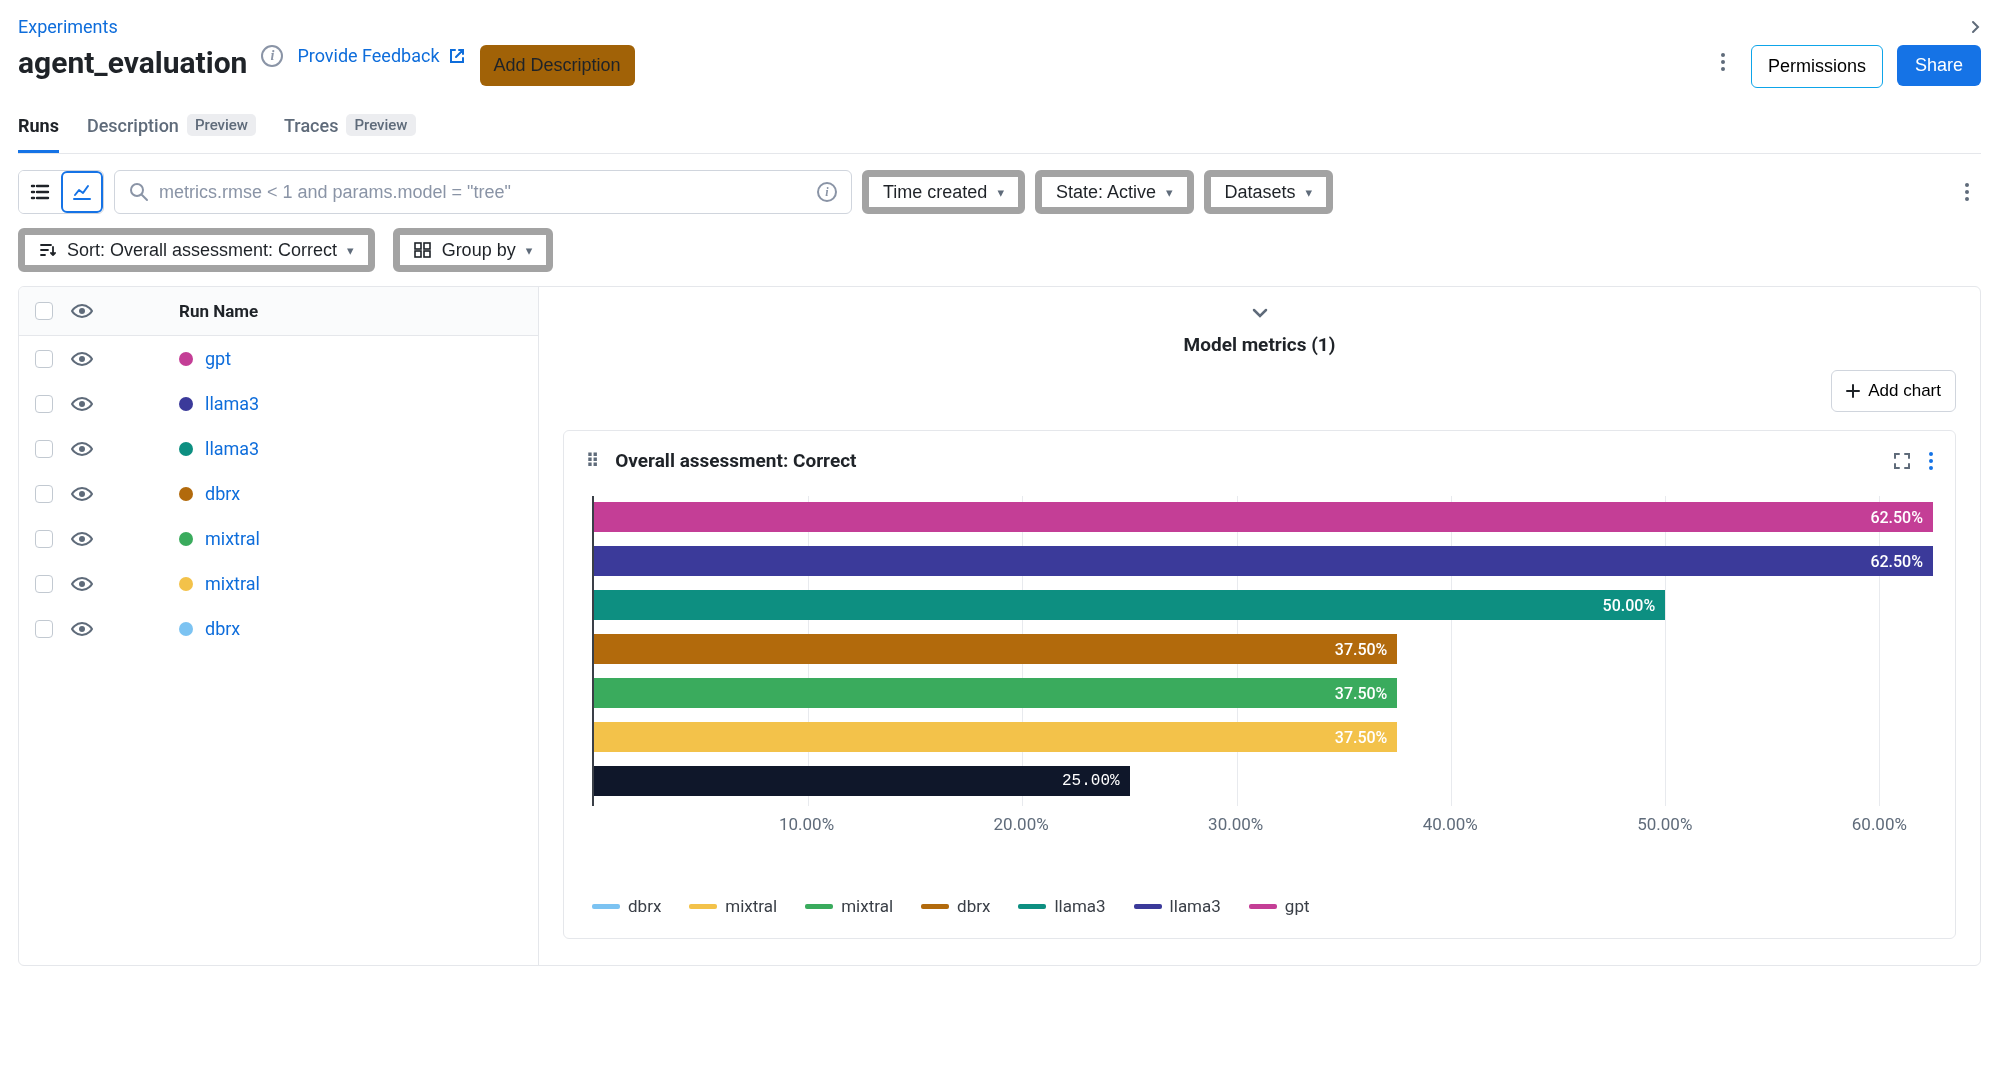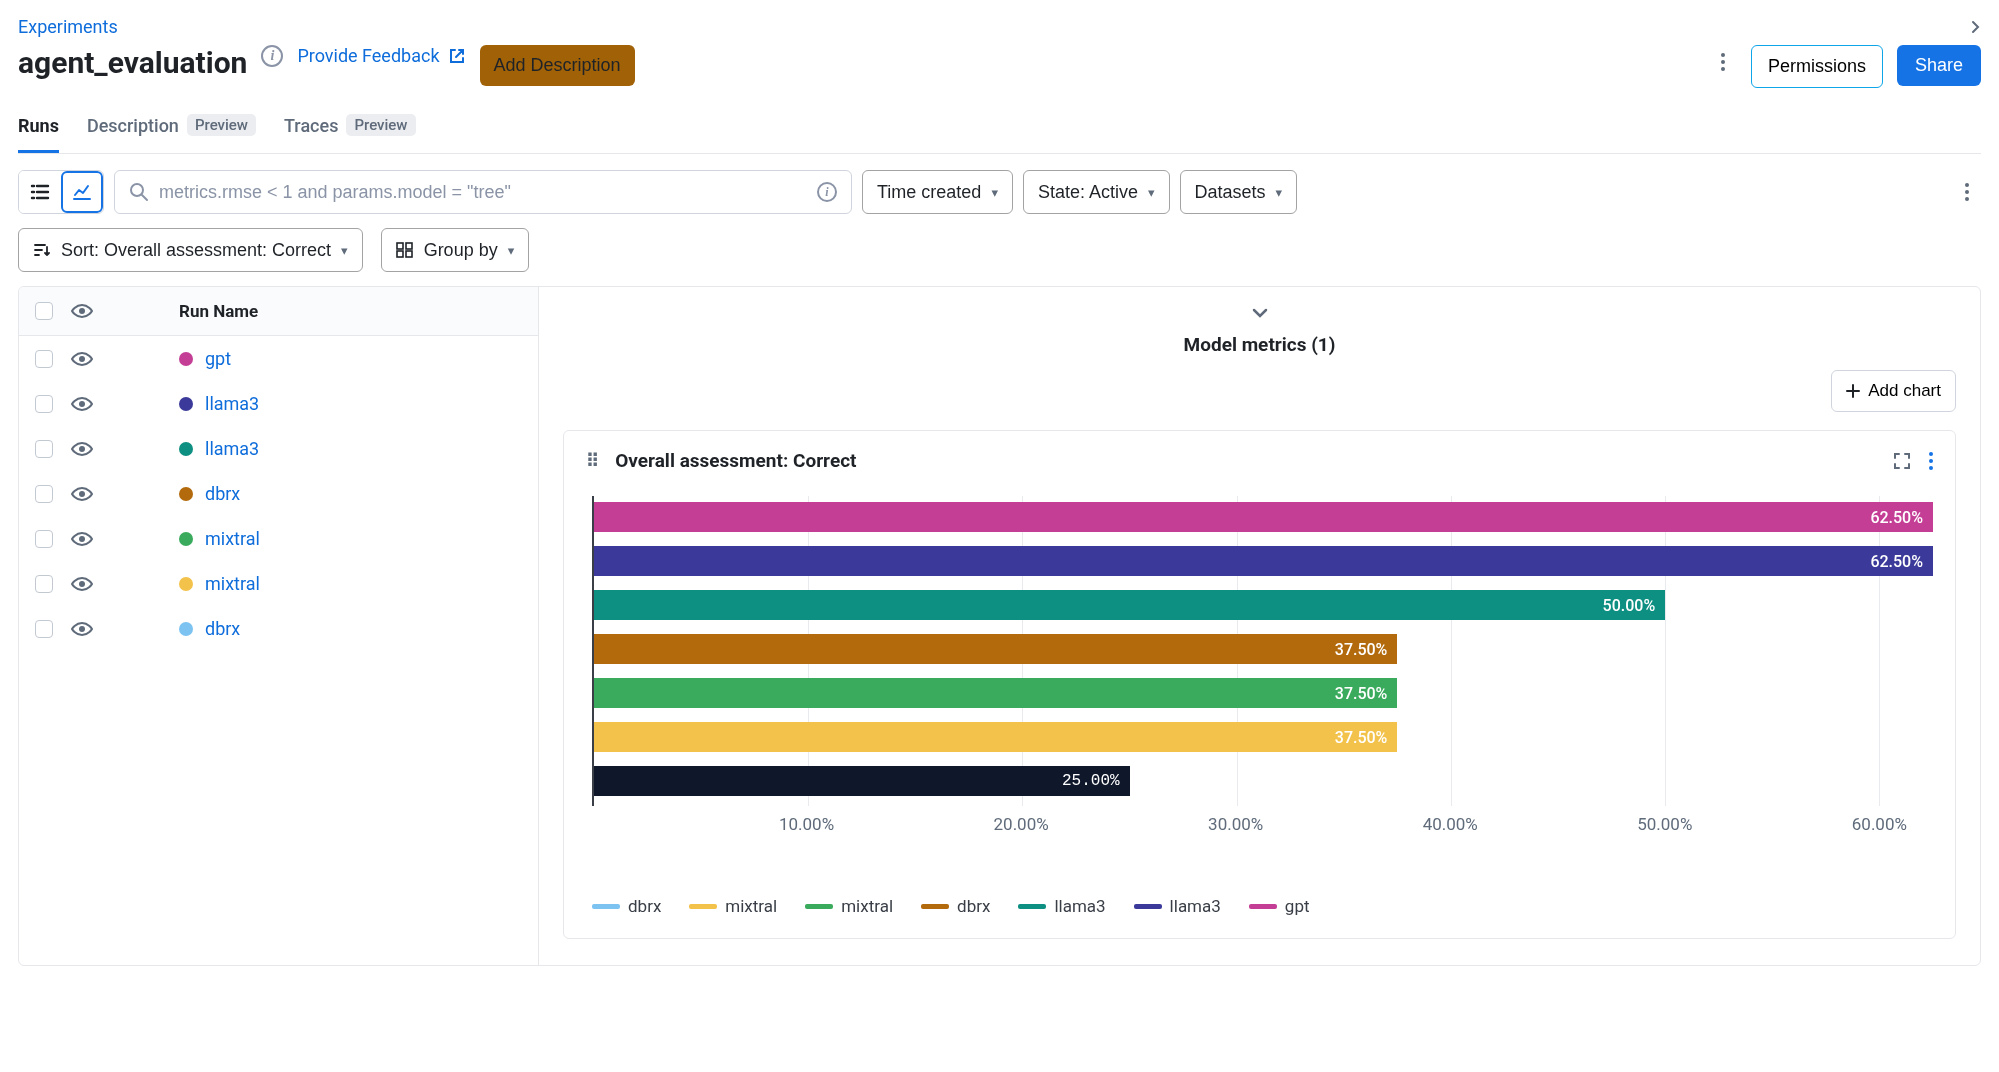--- a/index.html
+++ b/index.html
@@ -28,21 +28,21 @@
 .tab.active { color: #1f2328; border-bottom-color: #1573e6; font-weight: 700; }
 .badge { background: #ecedf0; color: #5f6b7a; font-size: 15px; padding: 2px 8px; border-radius: 5px; font-weight: 500; }
 
 .toolbar { display: flex; align-items: center; gap: 10px; margin-bottom: 14px; }
 .viewtoggle { display: flex; border: 1px solid #d0d5dd; border-radius: 6px; overflow: hidden; }
 .viewbtn { width: 42px; height: 42px; display: flex; align-items: center; justify-content: center; background: #fff; border: none; cursor: pointer; }
 .viewbtn.active { border: 2px solid #1573e6; border-radius: 6px; }
 .search-wrap { flex: 0 0 738px; display: flex; align-items: center; gap: 10px; border: 1px solid #d0d5dd; border-radius: 6px; padding: 0 14px; height: 44px; }
 .search-input { flex: 1; border: none; outline: none; font-size: 18px; color: #1f2328; background: transparent; }
 .search-input::placeholder { color: #8a94a6; }
-.dropdown-btn { display: flex; align-items: center; gap: 10px; border: 1px solid #a3a3a3; background: #fff; border-radius: 6px; padding: 0 14px; height: 44px; font-size: 18px; cursor: pointer; color: #1f2328; }
+.dropdown-btn { display: flex; align-items: center; gap: 10px; border: 7px solid #a3a3a3; background: #fff; border-radius: 6px; padding: 0 14px; height: 44px; font-size: 18px; cursor: pointer; color: #1f2328; }
 .chev { font-size: 13px; color: #5f6b7a; }
 
 .toolbar2 { display: flex; gap: 18px; margin-bottom: 14px; }
 
 .content { display: flex; border: 1px solid #e5e7eb; border-radius: 6px; overflow: hidden; min-height: 680px; }
 .sidebar { width: 520px; border-right: 1px solid #e5e7eb; }
 .th-row { display: flex; align-items: center; padding: 14px 16px; border-bottom: 1px solid #e5e7eb; gap: 18px; background: #fafbfc; }
 .th-cell { font-weight: 700; font-size: 17px; }
 .run-row { display: flex; align-items: center; padding: 12px 16px; gap: 18px; }
 .cb { width: 18px; height: 18px; border: 1.5px solid #c2c9d1; border-radius: 4px; background: #fff; cursor: pointer; flex-shrink: 0; }

